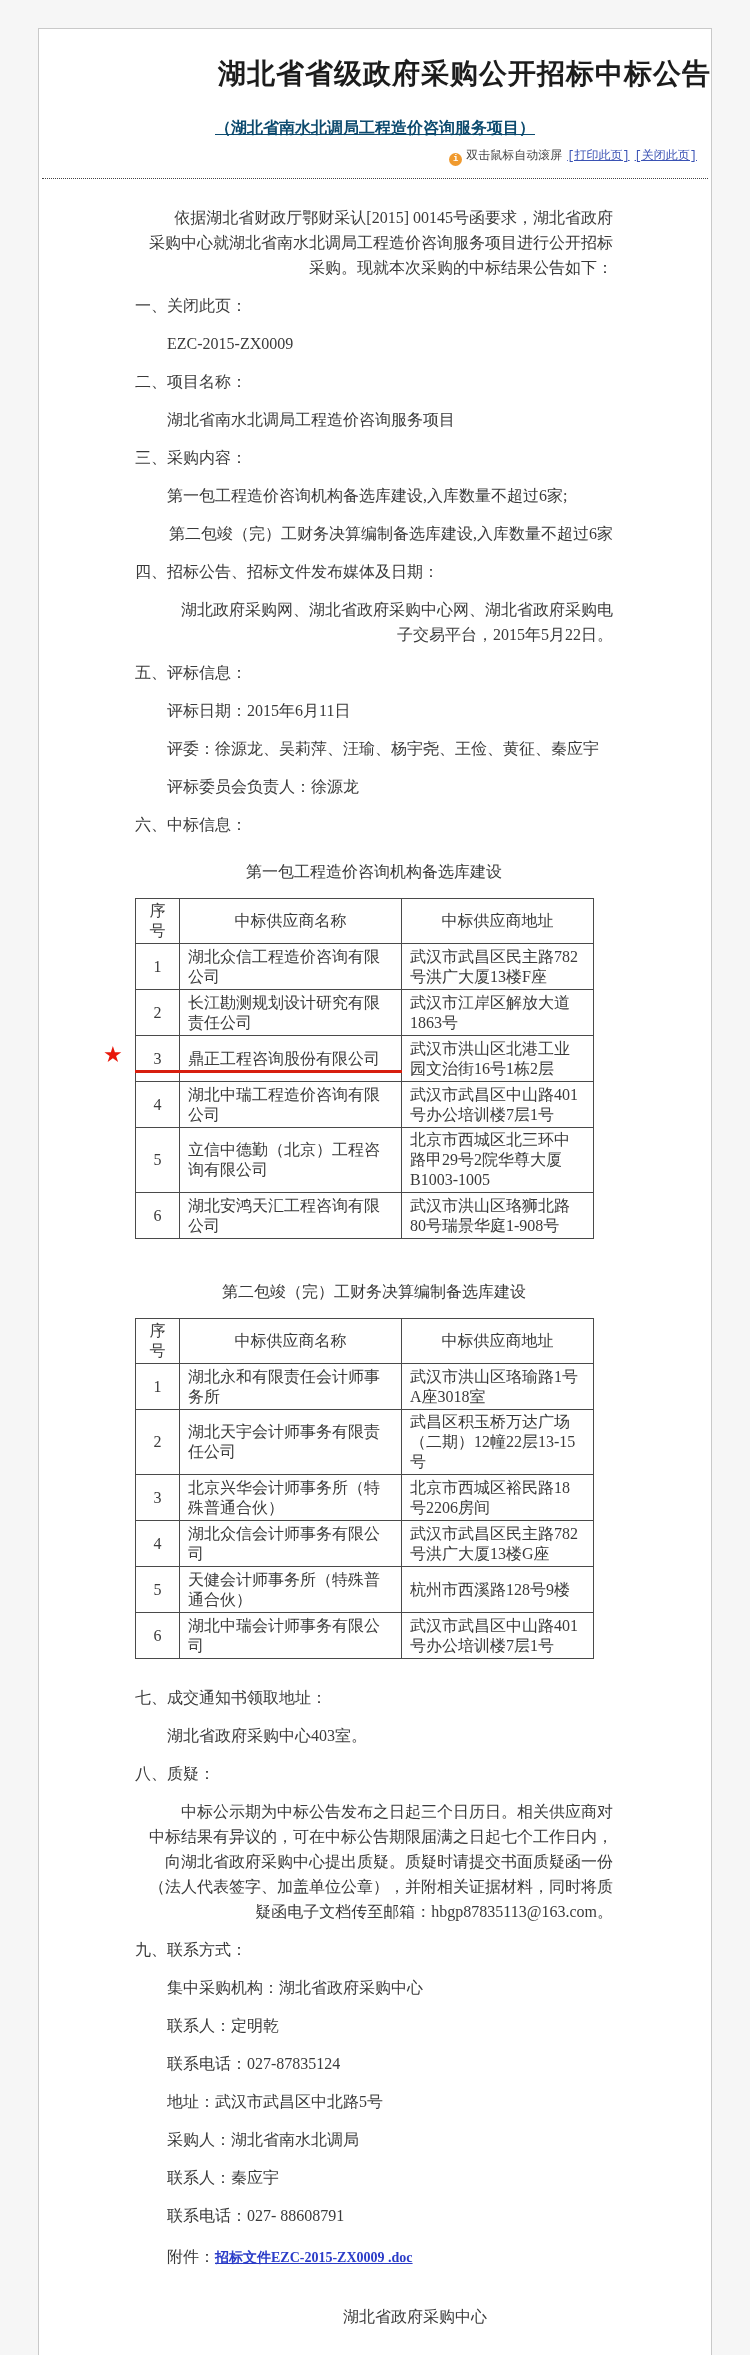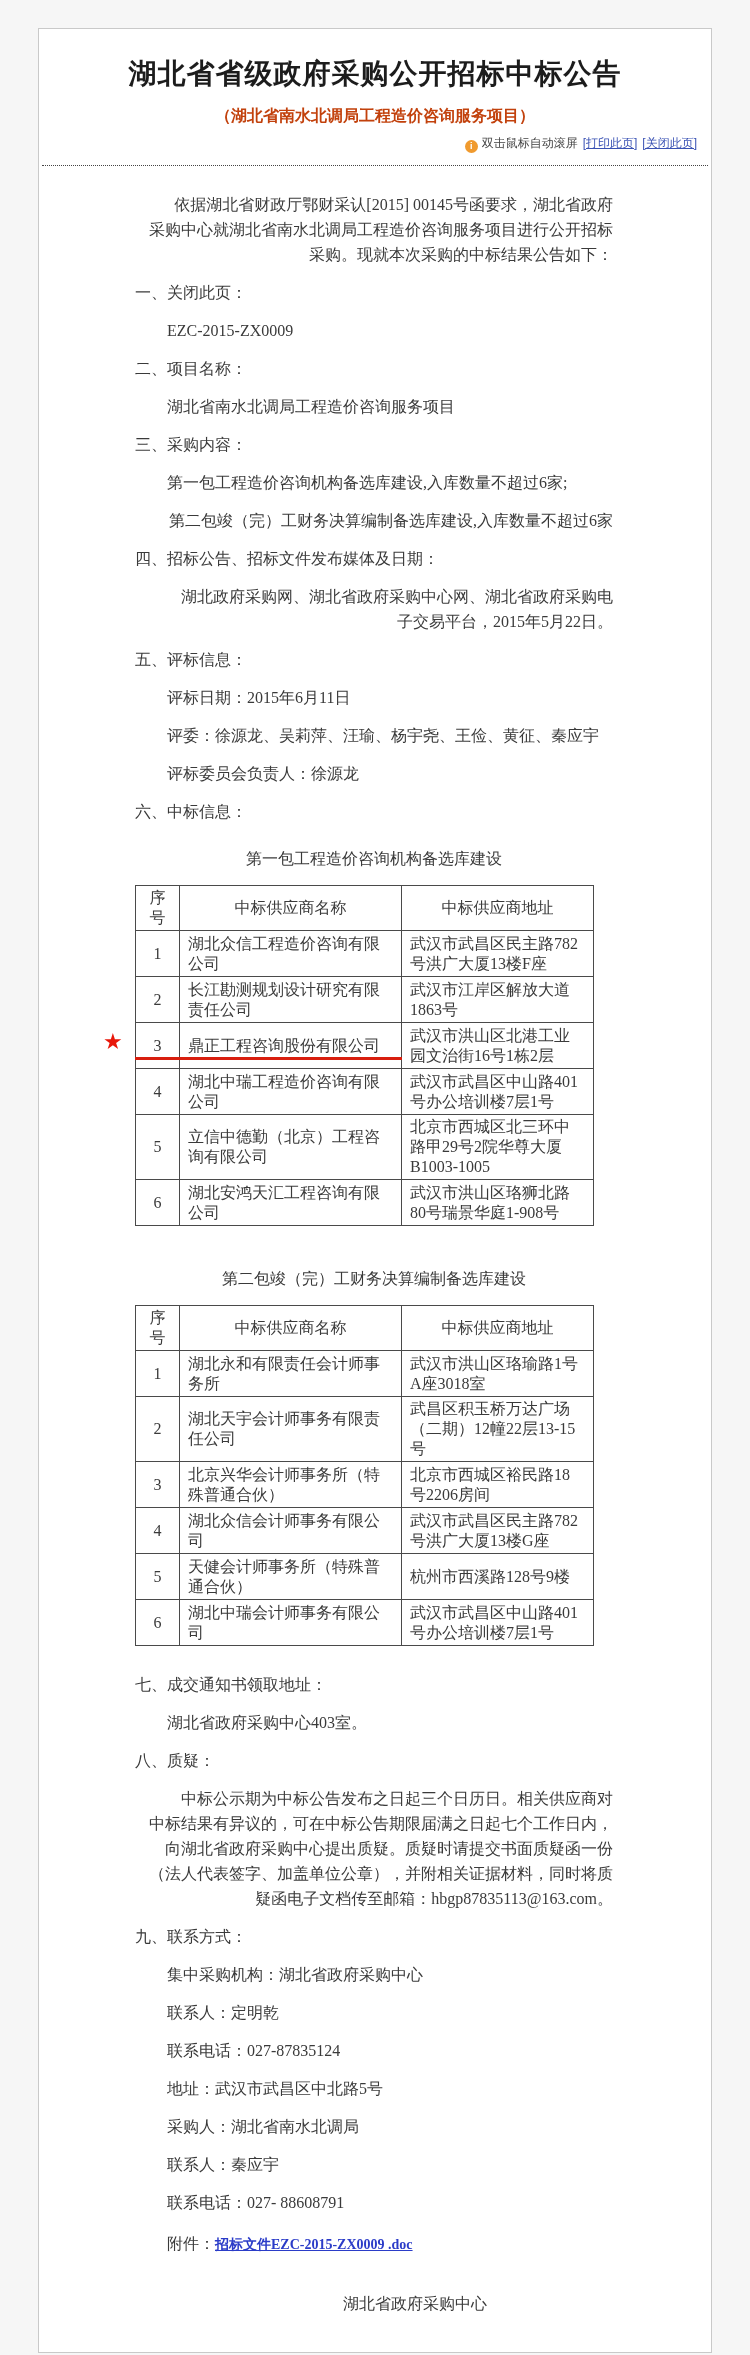--- a/index.html
+++ b/index.html
@@ -5,31 +5,31 @@
   * { margin:0; padding:0; box-sizing:border-box; }
   html,body { width:750px; background:#f6f6f6; font-family:"Liberation Serif","DejaVu Serif",serif; }
   body { min-height:2355px; }
 
   .card {
     width:674px; margin:28px 0 0 38px; background:#ffffff;
     border:1px solid #c9c9c9; padding:26px 0 36px 0;
   }
 
   .doc-title {
-    text-align:center; font-size:28px; font-weight:bold; color:#1c1c1c;
+    text-align:right; font-size:28px; font-weight:bold; color:#1c1c1c;
     letter-spacing:1px; line-height:38px;
   }
   .doc-subtitle {
-    text-align:center; font-size:16px; font-weight:bold; color:#c2410c;
-    margin-top:12px; line-height:22px;
+    text-align:center; font-size:16px; font-weight:bold; color:#0c4a6e;
+    margin-top:24px; line-height:22px;text-decoration:underline;
   }
 
   .toolbar {
     text-align:right; font-size:12px; color:#333; padding:8px 14px 4px 0;
-    font-family:Liberation Sans, sans-serif;
+    font-family:Liberation Mono, monospace;
   }
   .toolbar .tip-icon {
     display:inline-block; width:13px; height:13px; border-radius:50%;
     background:#f09a2e; color:#fff; font-size:9px; line-height:13px;
     text-align:center; font-weight:bold; vertical-align:-2px; margin-right:4px;
   }
   .toolbar a { color:#3a52b4; text-decoration:underline; margin-left:5px; cursor:pointer; }
   .toolbar .tip-text { color:#444; }
 
   .dotted-sep { border-top:1px dotted #444; margin:8px 3px 0 3px; height:0; }

